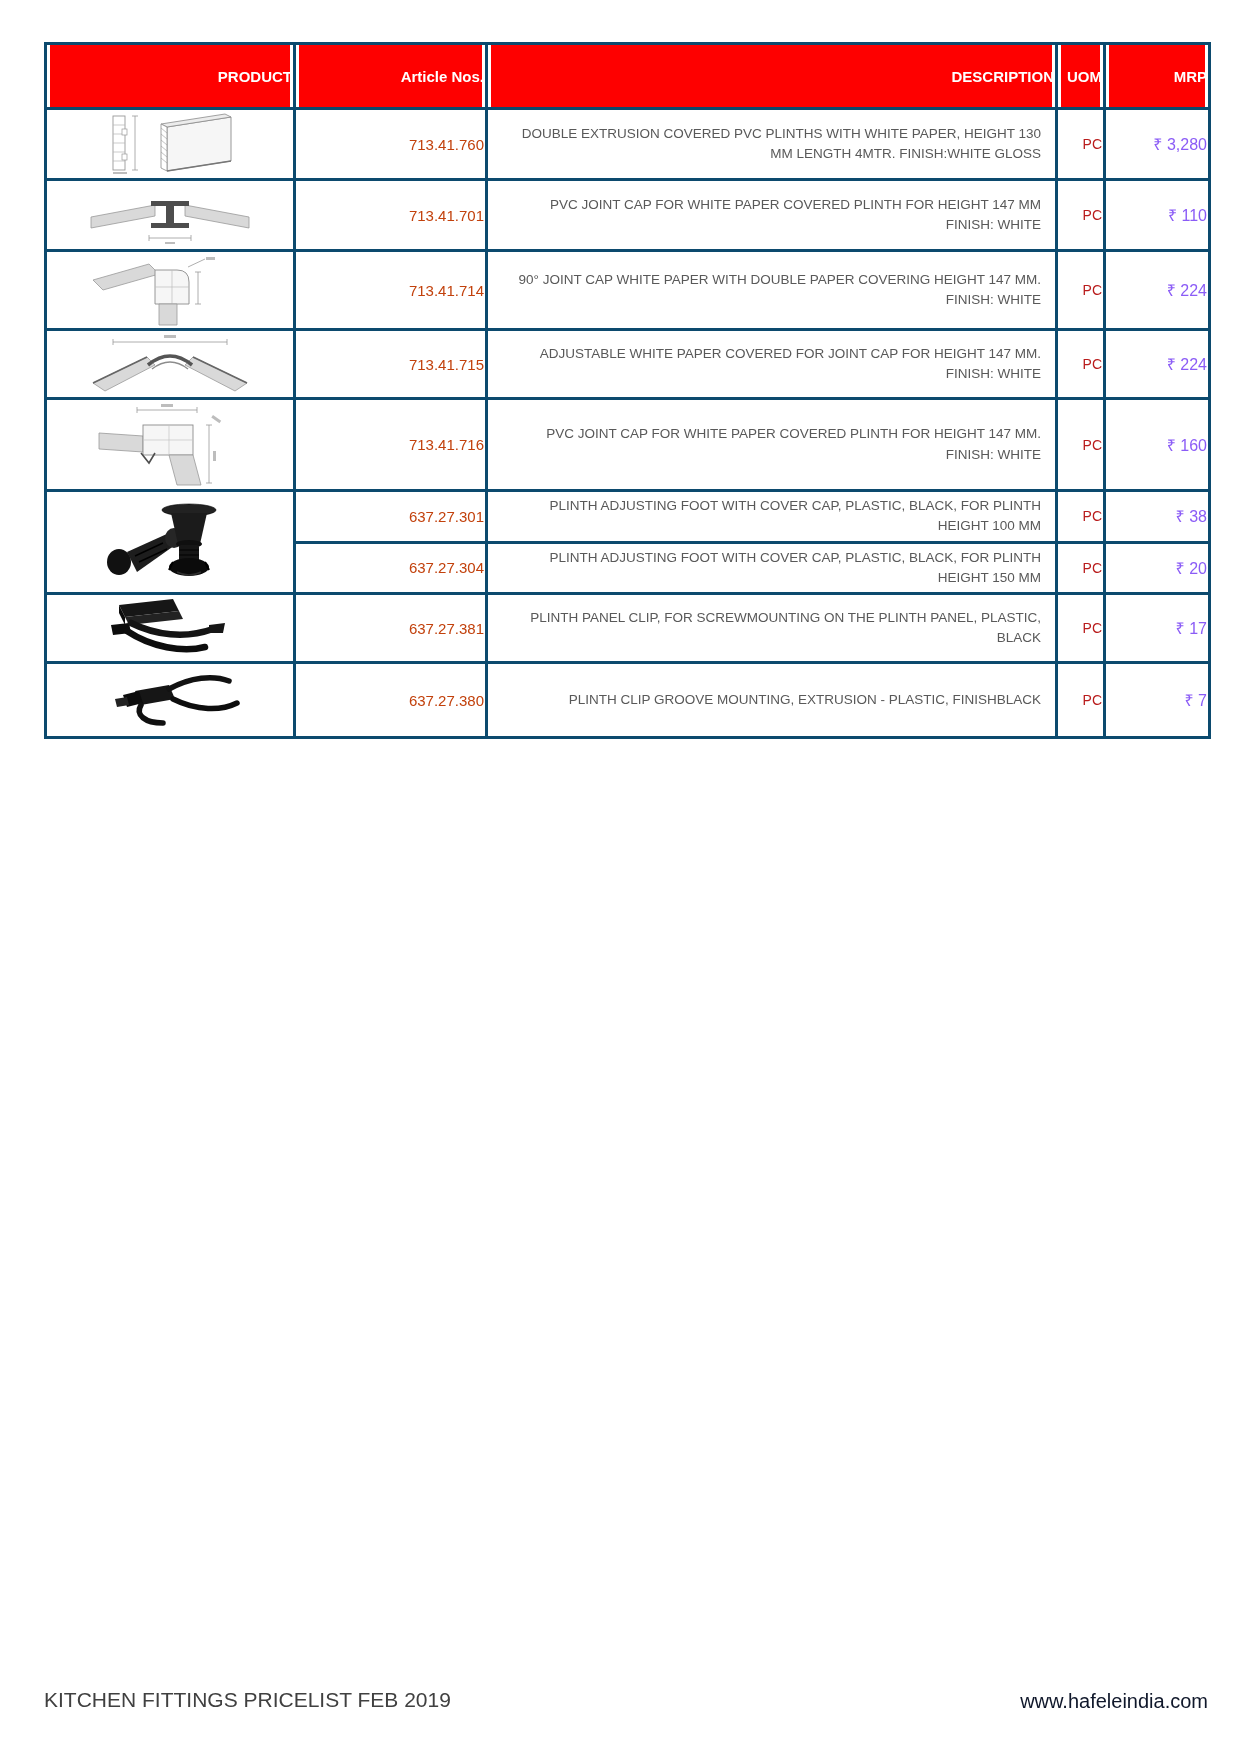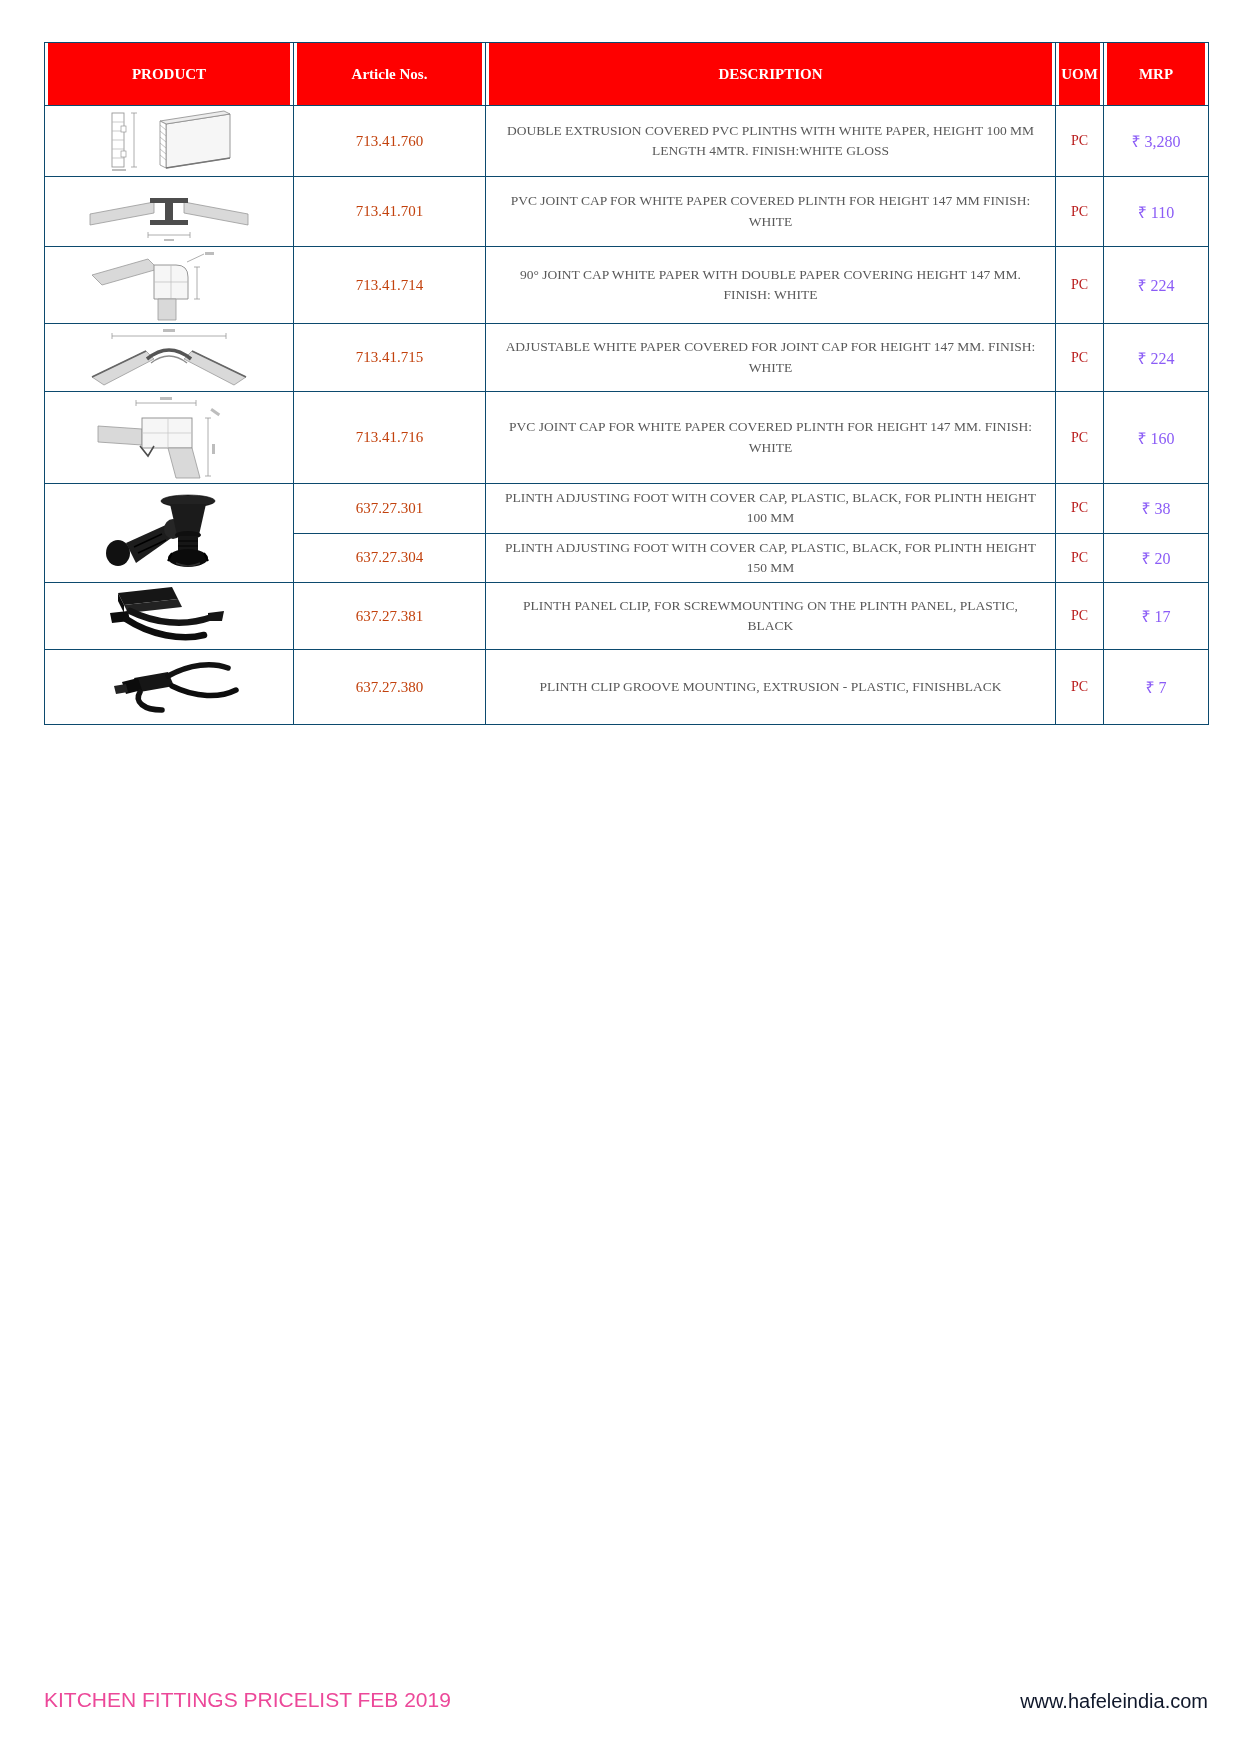--- a/index.html
+++ b/index.html
@@ -8,39 +8,38 @@
     font-family:"Liberation Sans", sans-serif;overflow:hidden;
   }
   .sheet{position:absolute;left:44px;top:42px;}
   table.pricelist{border-collapse:collapse;table-layout:fixed;width:1164px;}
   table.pricelist col.c-product{width:249px;}
   table.pricelist col.c-article{width:192px;}
   table.pricelist col.c-desc{width:570px;}
   table.pricelist col.c-uom{width:48px;}
   table.pricelist col.c-mrp{width:105px;}
   table.pricelist th, table.pricelist td{
-    border:1px solid #0c4a6e;
-    text-align:center;vertical-align:middle;
+    border:3px solid #0c4a6e;
+    text-align:right;vertical-align:middle;
     overflow:hidden;
-    font-family:Liberation Serif, serif;
   }
   table.pricelist th{
     background:#fe0000;color:#ffffff;
     font-size:15px;font-weight:bold;height:60px;
     box-shadow: inset 3px 0 0 #ffffff, inset -3px 0 0 #ffffff;
   }
   td.article{font-size:15px;color:#c2410c;}
   td.desc{font-size:13.5px;line-height:1.5;color:#595959;padding:4px 14px;}
   td.uom{font-size:14px;color:#b91c1c;}
   td.mrp{font-size:16px;color:#8b5cf6;}
   td.product{background:#ffffff;padding:2px;}
   .imgwrap{display:flex;align-items:center;justify-content:center;}
   .footer-left{
     position:absolute;left:44px;top:1688px;
-    font-size:21px;color:#ec4899;letter-spacing:0px;
+    font-size:21px;color:#404040;letter-spacing:0px;
   }
   .footer-right{
     position:absolute;right:32px;top:1690px;
     font-size:20px;color:#0f172a;
   }
   svg .panel{fill:#d9d9d9;stroke:#999999;stroke-width:0.8;}
   svg .lite{fill:#f6f6f6;stroke:#8c8c8c;stroke-width:0.9;}
   svg .dim{stroke:#9a9a9a;stroke-width:0.8;fill:none;}
   svg .dark{fill:#4d4d4d;}
   svg .blk1{fill:#161616;}
@@ -92,21 +91,21 @@
           <line x1="76" y1="21" x2="82" y2="26" stroke="#999" stroke-width="0.6"></line>
           <line x1="76" y1="27" x2="82" y2="32" stroke="#999" stroke-width="0.6"></line>
           <line x1="76" y1="33" x2="82" y2="38" stroke="#999" stroke-width="0.6"></line>
           <line x1="76" y1="39" x2="82" y2="44" stroke="#999" stroke-width="0.6"></line>
           <line x1="76" y1="45" x2="82" y2="50" stroke="#999" stroke-width="0.6"></line>
           <line x1="82" y1="58" x2="146" y2="48" stroke="#777" stroke-width="1.4"></line>
         </svg>
       </div>
     </td>
     <td class="article">713.41.760</td>
-    <td class="desc">DOUBLE EXTRUSION COVERED PVC PLINTHS WITH WHITE PAPER, HEIGHT 100 MM LENGTH 4MTR. FINISH:WHITE GLOSS</td>
+    <td class="desc">DOUBLE EXTRUSION COVERED PVC PLINTHS WITH WHITE PAPER, HEIGHT 130 MM LENGTH 4MTR. FINISH:WHITE GLOSS</td>
     <td class="uom">PC</td>
     <td class="mrp">₹ 3,280</td>
   </tr>
 
   <tr style="height:70px;">
     <td class="product">
       <div class="imgwrap">
         <svg width="170" height="64" viewBox="0 0 170 64">
           <polygon points="6,34 70,22 70,33 6,45" class="panel"></polygon>
           <polygon points="100,22 164,34 164,45 100,33" class="panel"></polygon>

